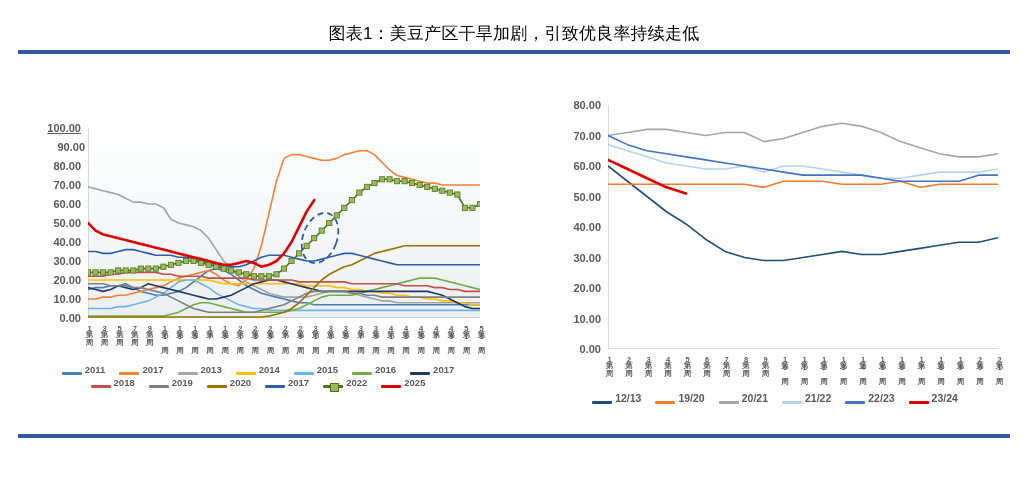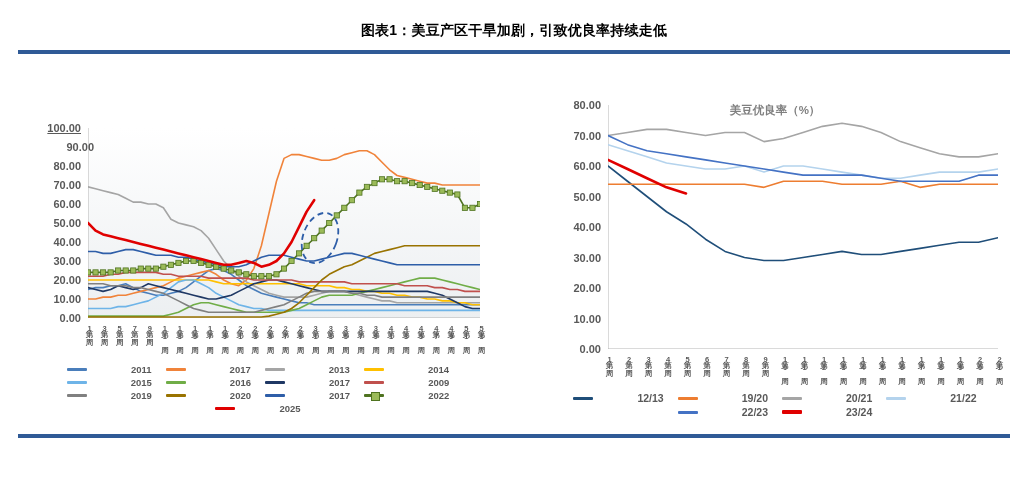--- a/index.html
+++ b/index.html
@@ -9,21 +9,21 @@
     background:#ffffff;
     font-family:"Liberation Sans","DejaVu Sans",sans-serif;
     overflow:hidden;
   }
   .page { position:relative; width:1028px; height:500px; }
 
   
   .fig-title {
     position:absolute; left:0; top:22px; width:1028px;
     text-align:center;
-    font-size:14px; font-weight:bold; color:#000;
+    font-size:17px; font-weight:normal; color:#000;
     letter-spacing:.2px;
   }
   .rule-top {
     position:absolute; left:18px; top:50px; width:992px; height:4px;
     background:#2f5a96;
   }
   .rule-bot {
     position:absolute; left:18px; top:434px; width:992px; height:4px;
     background:#2f5a96;
   }
@@ -56,22 +56,22 @@
     letter-spacing:-0.5px;
     white-space:nowrap;
   }
 
   
   .legend {
     position:absolute; display:flex; flex-wrap:wrap;
     align-items:center; justify-content:center;
   }
   .leg-item {
-    display:flex; align-items:center;
-    margin:1px 7px; white-space:nowrap;gap:41px;
+    display:flex; align-items:flex-end;
+    margin:1px 7px; white-space:nowrap;
   }
   .leg-swatch {
     position:relative; width:20px; height:3px; margin-right:3px;
     border-radius:1px;
   }
   .leg-swatch.marker::after {
     content:""; position:absolute; left:50%; top:50%;
     width:7px; height:7px; margin-left:-3.5px; margin-top:-3.5px;
     background:#9bbb59; border:1px solid #4f7320;
   }
@@ -208,21 +208,21 @@
     <div id="yticks-left">
         <div class="ytick" style="left: 0px; top: 223px; width: 63px;">0.00</div>
         <div class="ytick" style="left: 0px; top: 204px; width: 63px;">10.00</div>
         <div class="ytick" style="left: 0px; top: 185px; width: 63px;">20.00</div>
         <div class="ytick" style="left: 0px; top: 166px; width: 63px;">30.00</div>
         <div class="ytick" style="left: 0px; top: 147px; width: 63px;">40.00</div>
         <div class="ytick" style="left: 0px; top: 128px; width: 63px;">50.00</div>
         <div class="ytick" style="left: 0px; top: 109px; width: 63px;">60.00</div>
         <div class="ytick" style="left: 0px; top: 90px; width: 63px;">70.00</div>
         <div class="ytick" style="left: 0px; top: 71px; width: 63px;">80.00</div>
-        <div class="ytick" style="left: 13px; top: 52px; width: 63px;">90.00</div>
+        <div class="ytick" style="left: 4px; top: 52px; width: 63px;">90.00</div>
         <div class="ytick" style="left: 0px; top: 33px; width: 63px; text-decoration: underline;">100.00</div>
       </div>
     <div id="xticks-left">
         <div class="xtick" style="left: 66px; top: 229px;">第1周</div>
         <div class="xtick" style="left: 81.0769px; top: 229px;">第3周</div>
         <div class="xtick" style="left: 96.1538px; top: 229px;">第5周</div>
         <div class="xtick" style="left: 111.231px; top: 229px;">第7周</div>
         <div class="xtick" style="left: 126.308px; top: 229px;">第9周</div>
         <div class="xtick" style="left: 141.385px; top: 229px;">第11周</div>
         <div class="xtick" style="left: 156.462px; top: 229px;">第13周</div>
@@ -271,21 +271,21 @@
         <div class="leg-item">
           <span class="leg-swatch" style="background: rgb(112, 173, 71);"></span>
           <span class="leg-label">2016</span>
         </div>
         <div class="leg-item">
           <span class="leg-swatch" style="background: rgb(31, 56, 100);"></span>
           <span class="leg-label">2017</span>
         </div>
         <div class="leg-item">
           <span class="leg-swatch" style="background: rgb(192, 80, 77);"></span>
-          <span class="leg-label">2009</span>
+          <span class="leg-label">2018</span>
         </div>
         <div class="leg-item">
           <span class="leg-swatch" style="background: rgb(128, 128, 128);"></span>
           <span class="leg-label">2019</span>
         </div>
         <div class="leg-item">
           <span class="leg-swatch" style="background: rgb(153, 115, 0);"></span>
           <span class="leg-label">2020</span>
         </div>
         <div class="leg-item">
@@ -297,21 +297,20 @@
           <span class="leg-label">2022</span>
         </div>
         <div class="leg-item">
           <span class="leg-swatch" style="background: rgb(224, 0, 0); height: 3.5px;"></span>
           <span class="leg-label">2025</span>
         </div>
       </div>
   </div>
 
   <div class="chart" id="chart-right" style="left:540px; top:95px; width:470px; height:310px;">
-    <div class="chart-title" style="top:8px;">美豆优良率（%）</div>
     <div class="plot" id="plot-right" style="left:68px; top:10px; width:390px; height:244px;">
         <svg width="390" height="244" viewBox="0 0 390 244">
           <line x1="0" y1="0" x2="0" y2="244" stroke="#b5b5b5" stroke-width="1"></line>
           <line x1="0" y1="244" x2="390" y2="244" stroke="#b5b5b5" stroke-width="1"></line>
           <line x1="-4" y1="244" x2="0" y2="244" stroke="#b5b5b5" stroke-width="1"></line>
           <line x1="-4" y1="213.5" x2="0" y2="213.5" stroke="#b5b5b5" stroke-width="1"></line>
           <line x1="-4" y1="183" x2="0" y2="183" stroke="#b5b5b5" stroke-width="1"></line>
           <line x1="-4" y1="152.5" x2="0" y2="152.5" stroke="#b5b5b5" stroke-width="1"></line>
           <line x1="-4" y1="122" x2="0" y2="122" stroke="#b5b5b5" stroke-width="1"></line>
           <line x1="-4" y1="91.5" x2="0" y2="91.5" stroke="#b5b5b5" stroke-width="1"></line>

